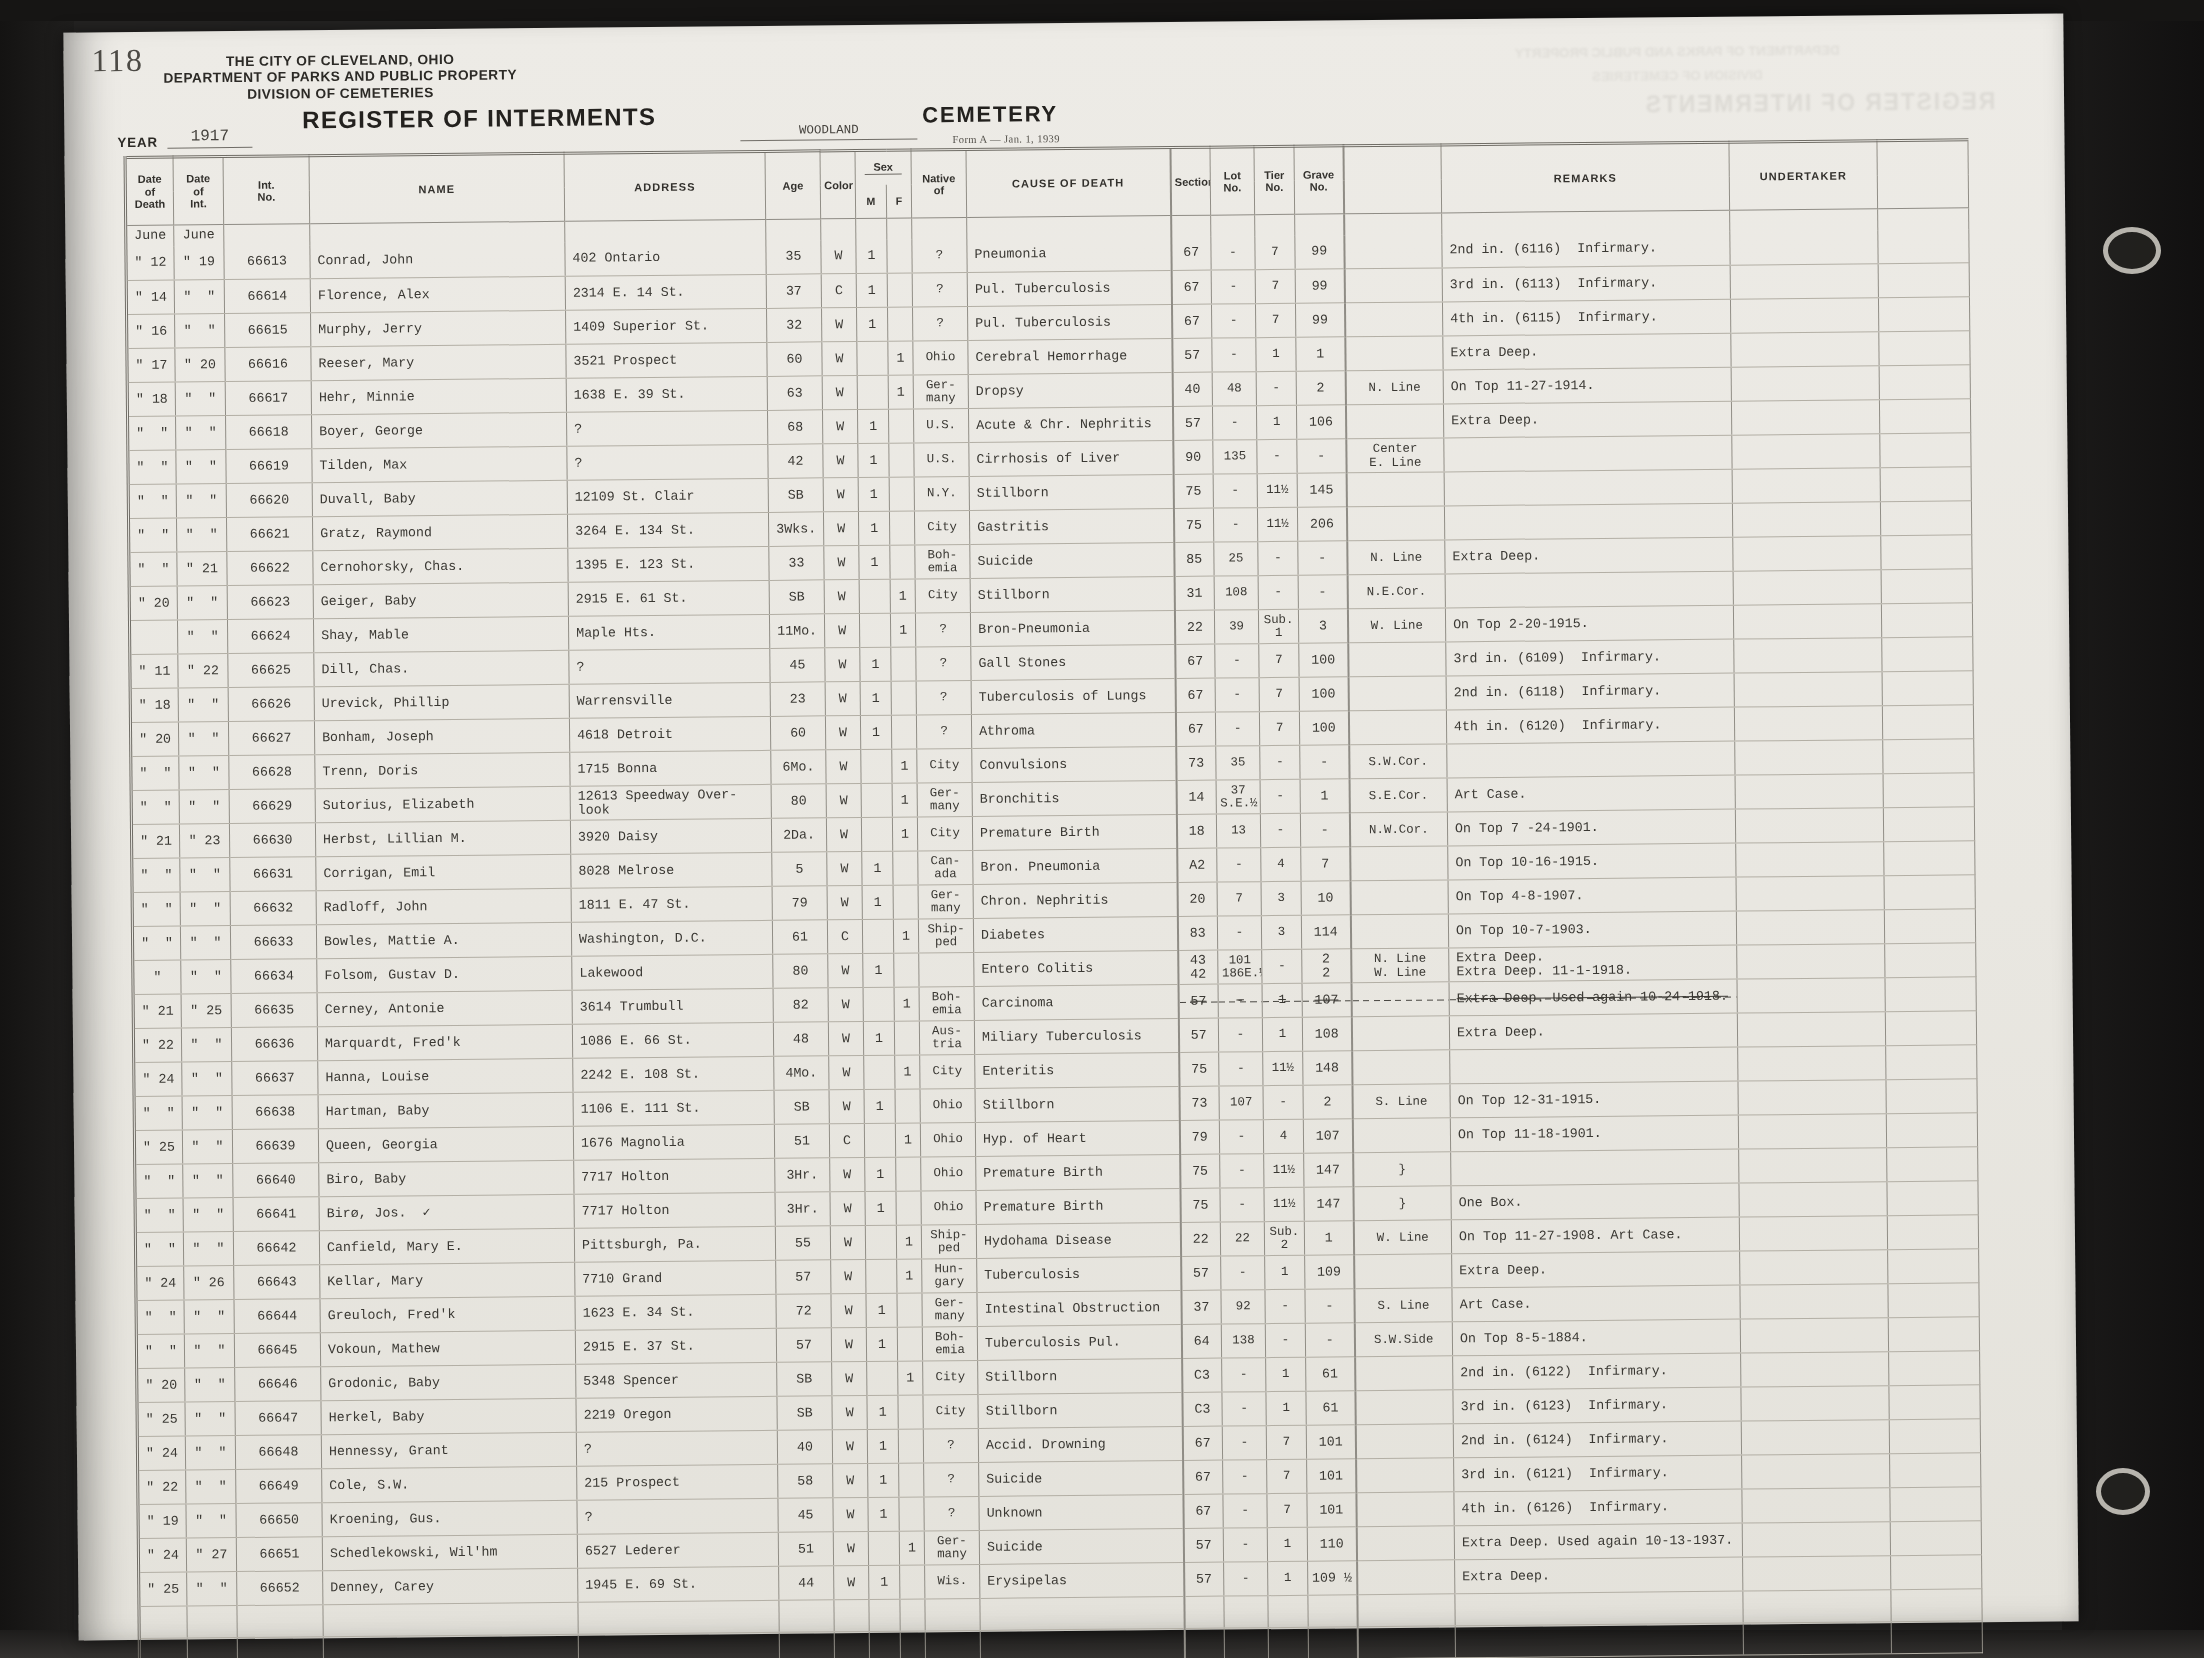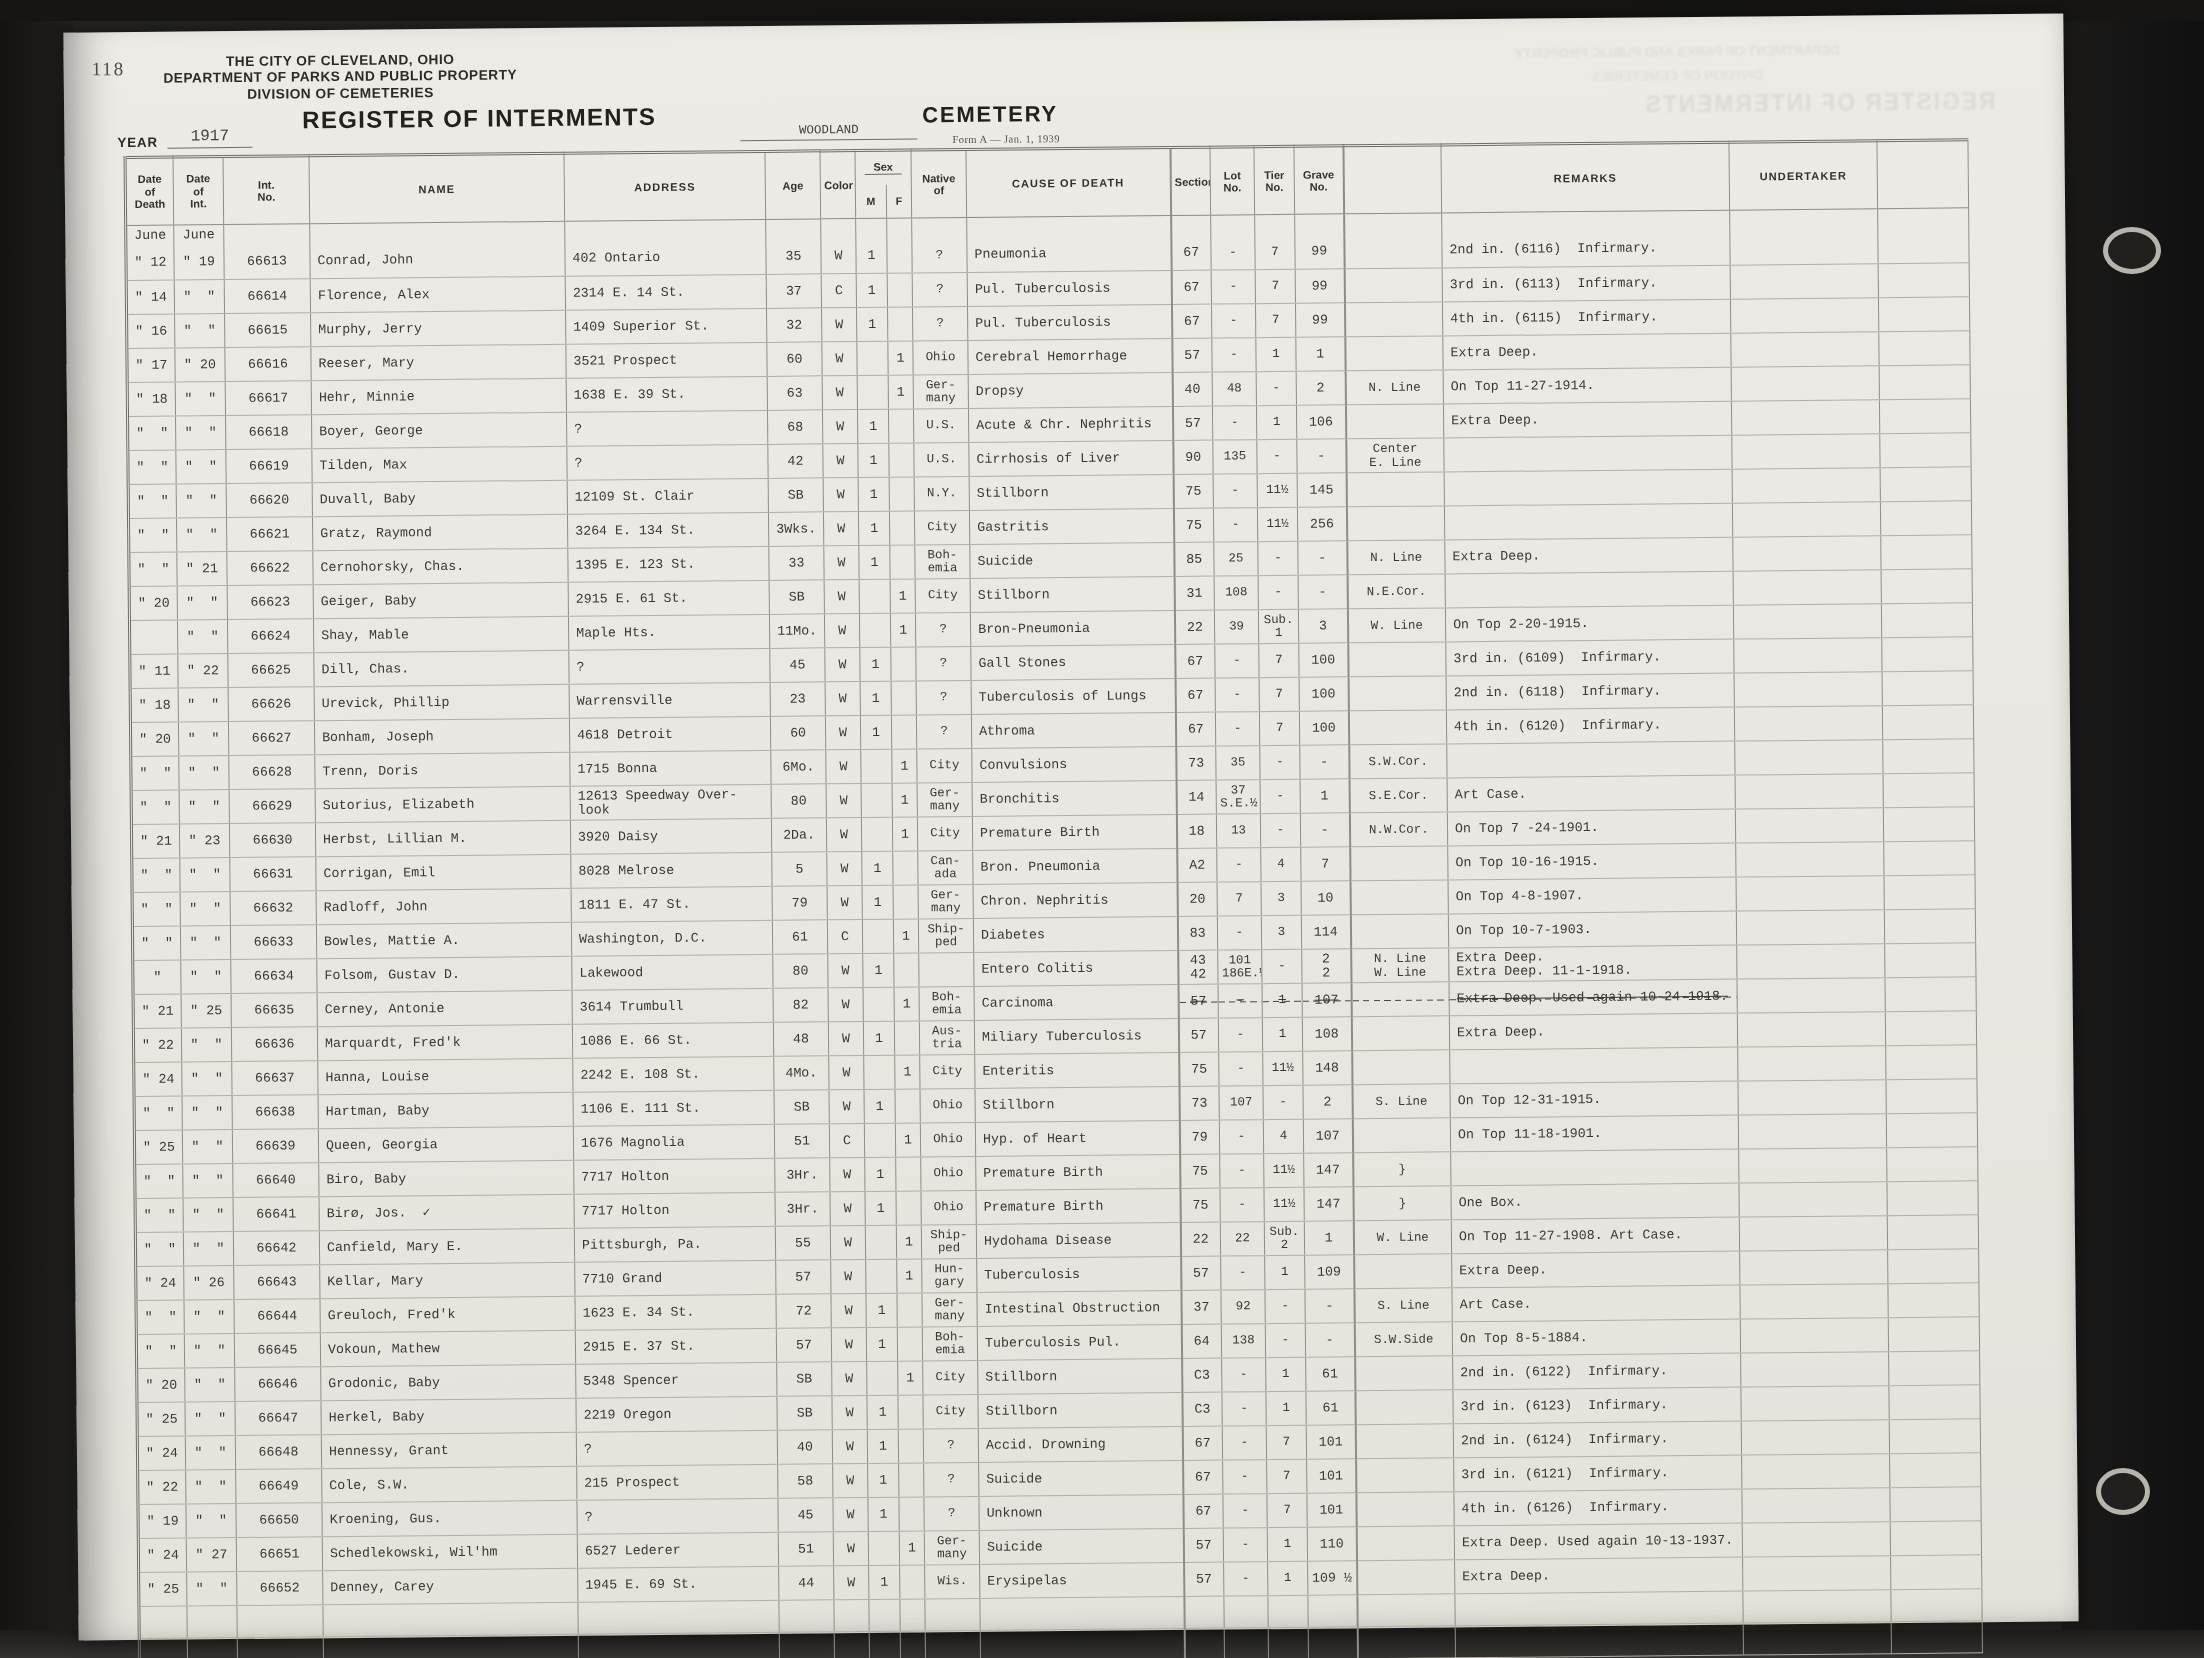--- a/index.html
+++ b/index.html
@@ -17,22 +17,22 @@
   
   .paper{
     position:absolute;left:71px;top:23px;width:2000px;height:1608px;
     background:linear-gradient(180deg,#edebe6 0%,#e9e7e1 55%,#e4e2db 100%);
     transform:rotate(-0.55deg);
     box-shadow:inset 41px 0 41px -30px rgba(0,0,0,.38),
                inset -12.4px 0 26.6px -19.5px rgba(0,0,0,.25),
                inset 0 -16px 35px -25px rgba(0,0,0,.22),
                0 0 16px rgba(0,0,0,.5);
   }
-  .pagenum{position:absolute;left:28px;top:26px;font-family:"Liberation Serif",serif;
-    font-size:19px;color:#4c4a45;letter-spacing:1.8px;}
+  .pagenum{position:absolute;left:28px;top:10px;font-family:"Liberation Serif",serif;
+    font-size:32px;color:#4c4a45;letter-spacing:1.8px;}
   .org{position:absolute;left:35px;top:23px;width:483px;text-align:center;
     font-weight:bold;font-size:13.7px;letter-spacing:0.5px;color:#2c2a26;line-height:15.5px;}
   .org div{margin:0 0 0.9px 0;}
   .title{position:absolute;left:238px;top:76px;font-weight:bold;font-size:24px;
     letter-spacing:1.3px;color:#23211e;}
   .cem-line{position:absolute;left:676px;top:98px;width:177px;border-bottom:1.3px solid #6f6c66;
     text-align:center;font-family:"Liberation Mono","DejaVu Sans Mono",monospace;
     font-size:12.4px;color:#45423d;padding-bottom:1.8px;}
   .cem-label{position:absolute;left:858px;top:78px;font-weight:bold;font-size:22px;
     letter-spacing:1.8px;color:#23211e;}
@@ -389,21 +389,21 @@
           <td class="c-address left">3264 E. 134 St.</td>
           <td class="c-age">3Wks.</td>
           <td class="c-color">W</td>
           <td class="c-m">1</td>
           <td class="c-f"></td>
           <td class="c-native">City</td>
           <td class="c-cause left">Gastritis</td>
           <td class="c-section">75</td>
           <td class="c-lot">-</td>
           <td class="c-tier">11½</td>
-          <td class="c-grave">256</td>
+          <td class="c-grave">206</td>
           <td class="c-pos"></td>
           <td class="c-remarks left"></td>
           <td class="c-undertaker"></td>
           <td class="c-extra"></td>
         </tr>
         <tr>
           <td class="c-death">"  "</td>
           <td class="c-int">" 21</td>
           <td class="c-no">66622</td>
           <td class="c-name left">Cernohorsky, Chas.</td>

